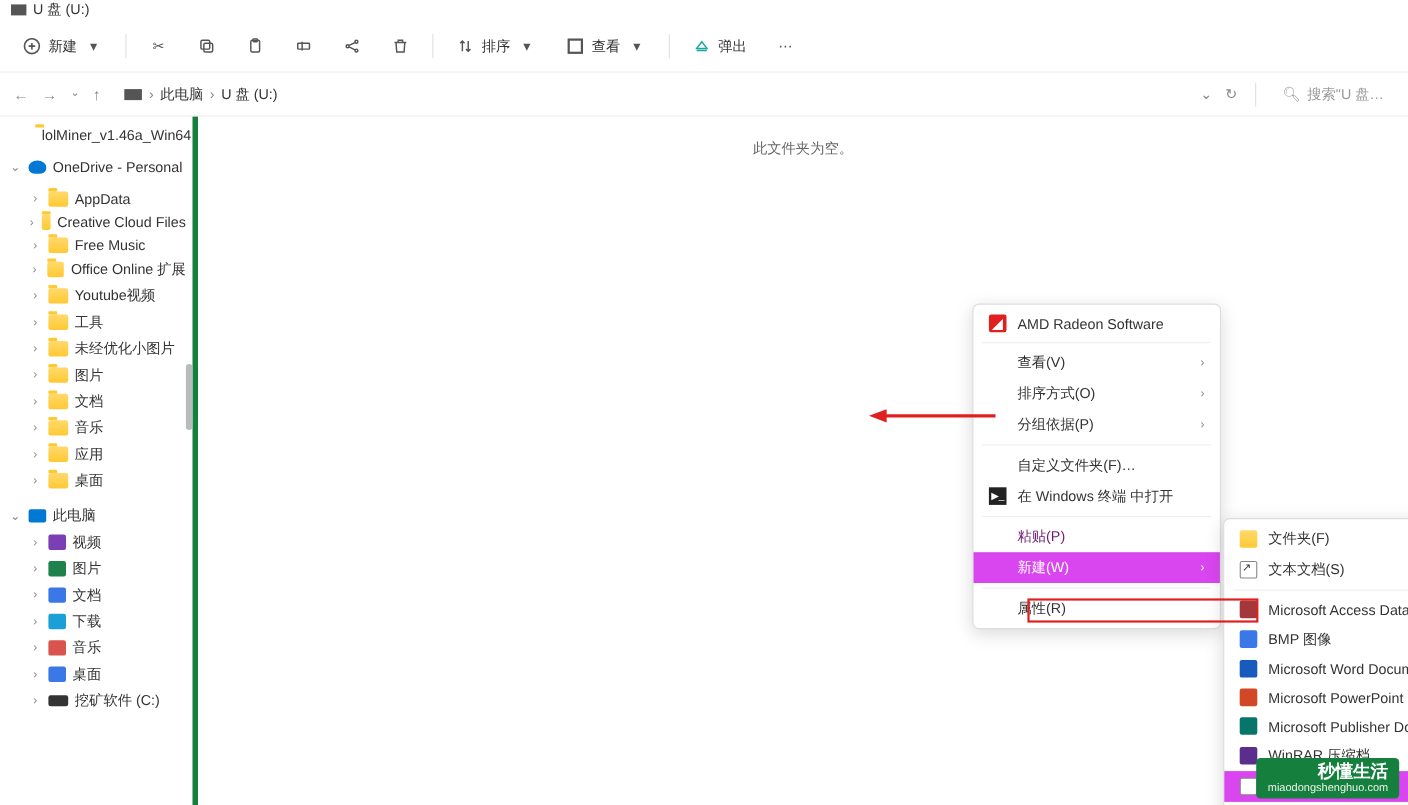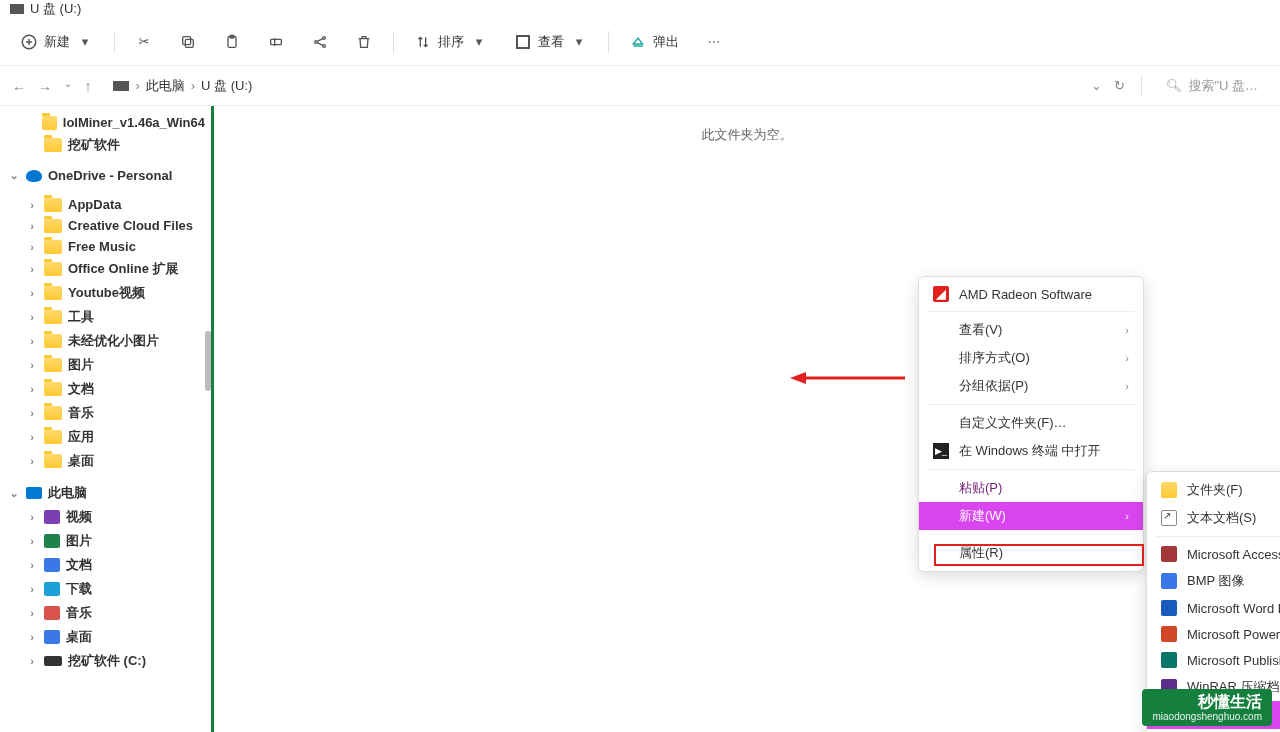--- a/index.html
+++ b/index.html
@@ -11,21 +11,21 @@
 .icn { width: 18px; height: 18px; display: inline-flex; align-items: center; justify-content: center; color: #555; }
 .divider { width: 1px; height: 22px; background: #e0e0e0; margin: 0 4px; }
 .addrbar { height: 40px; display: flex; align-items: center; padding: 0 8px; gap: 10px; border-bottom: 1px solid #eee; }
 .nav-arrows { display: flex; gap: 12px; padding: 0 4px; }
 .nav-arrows span { color: #888; cursor: pointer; font-size: 14px; }
 .breadcrumb { flex: 1; display: flex; align-items: center; gap: 6px; padding: 4px 8px; font-size: 13px; }
 .breadcrumb .drive-icon { width: 16px; height: 10px; background: #555; }
 .addr-right { display: flex; gap: 12px; align-items: center; padding-right: 6px; }
 .searchbox { display: flex; align-items: center; gap: 6px; padding: 4px 8px; color: #999; }
 .mainarea { display: flex; height: calc(732px - 18px - 48px - 40px); }
-.sidebar { width: 214px; border-right: 3px solid #15803d; overflow-y: auto; padding: 6px 0; position: relative; font-weight: bold; }
+.sidebar { width: 180px; border-right: 5px solid #15803d; overflow-y: auto; padding: 6px 0; position: relative; }
 .sidebar::-webkit-scrollbar { width: 6px; }
 .sidebar-scroll-thumb { position: absolute; right: 0; top: 225px; width: 6px; height: 60px; background: #bbb; border-radius: 3px; }
 .tree-item { display: flex; align-items: center; padding: 3px 6px; gap: 6px; cursor: pointer; font-size: 13px; white-space: nowrap; }
 .chev { width: 12px; display: inline-flex; justify-content: center; color: #888; font-size: 11px; }
 .folder-icon { width: 18px; height: 14px; background: linear-gradient(#ffd96b,#ffc933); border-radius: 2px; position: relative; }
 .folder-icon::before { content:""; position:absolute; top:-3px; left:0; width:8px; height:3px; background:#ffc933; border-radius:1px 1px 0 0; }
 .onedrive-icon { width:16px; height:12px; background:#0078d4; border-radius:50% 50% 40% 40%; position:relative; }
 .pc-icon { width:16px; height:12px; background:#0078d4; border-radius:2px; }
 .pc-icon.dark { background:#333; }
 .lib-icon { width:16px; height:14px; border-radius:2px; }
@@ -187,25 +187,20 @@
 </div>
 
 <div class="mainarea">
   <div class="sidebar" id="sidebar">
     <div class="sidebar-scroll-thumb"></div>
   <div class="tree-item" style="padding-left: 26px;">
         <span class="chev"></span>
         <span class="folder-icon"></span>
         <span>lolMiner_v1.46a_Win64</span>
       </div>
-      <div class="tree-item" style="padding-left: 26px;">
-        <span class="chev"></span>
-        <span class="folder-icon"></span>
-        <span>挖矿软件</span>
-      </div>
       <div style="height: 8px;"></div>
       <div class="tree-item" style="padding-left: 8px;">
         <span class="chev">⌄</span>
         <span class="onedrive-icon"></span>
         <span>OneDrive - Personal</span>
       </div>
       <div style="height: 8px;"></div>
       <div class="tree-item" style="padding-left: 26px;">
         <span class="chev">›</span>
         <span class="folder-icon"></span>

